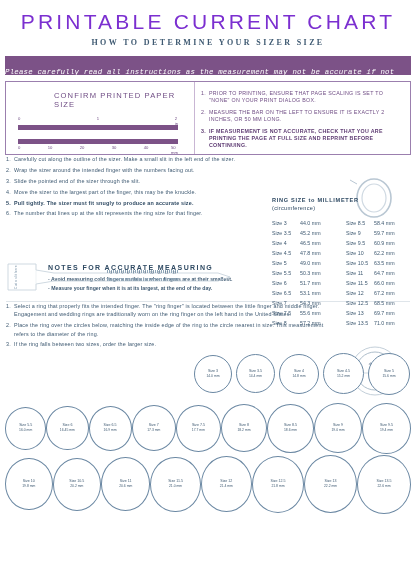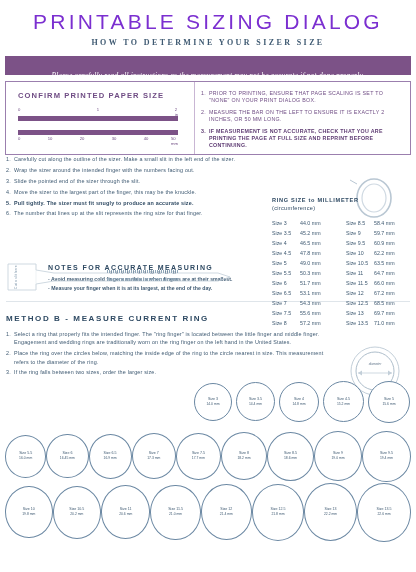--- a/index.html
+++ b/index.html
@@ -31,39 +31,39 @@
     font-weight:700;
   }
   .banner{
     margin:9px 5px 0 5px;
     background:#7c5287;
     height:19px;
     display:flex;align-items:center;justify-content:center;
   }
   .banner span{
     color:#ffffff;
-    font-family:Liberation Serif, serif;
+    font-family:Liberation Mono, monospace;
     font-style:italic;
     font-size:7.4px;
     letter-spacing:.2px;
     margin-top:20px;
   }
 
   
   .printbox{
     position:relative;
     margin:6px 5px 0 5px;
     border:1px solid #9b7fae;
     height:72px;
     display:flex;
   }
   .pb-left{width:188px;padding:9px 0 0 12px;box-sizing:border-box;}
   .pb-right{flex:1;padding:8px 6px 0 6px;box-sizing:border-box;border-left:1px solid #c9b6d4;}
   .pb-head{
-    font-size:7.6px;font-weight:700;letter-spacing:1.1px;color:#6f4c84;
+    font-size:7.6px;font-weight:400;letter-spacing:1.1px;color:#6f4c84;margin-left:36px;
   }
   .ruler{margin-top:7px;position:relative;width:160px;}
   .ruler .bar{height:5px;background:#7c5287;width:160px;}
   .ruler .ticks{position:relative;height:8px;font-size:4.2px;color:#6f4c84;}
   .ruler .ticks i{position:absolute;top:0;font-style:normal;transform:translateX(-50%);}
   .ruler.top .ticks{margin-bottom:1px;}
   .ruler.bot .ticks{margin-top:1px;}
 
   .instr{counter-reset:i;margin:0;padding:0;list-style:none;}
   .instr li{
@@ -138,21 +138,21 @@
   .diagram .dlabel{
     position:absolute;left:50%;top:18px;transform:translateX(-50%);
     font-size:3.2px;color:#5b7086;font-style:italic;
   }
 </style>
 </head>
 <body>
 
 <div class="page">
 
-  <div class="title">PRINTABLE SIZING DIALOG</div>
+  <div class="title">PRINTABLE CURRENT CHART</div>
   <div class="subtitle">HOW TO DETERMINE YOUR SIZER SIZE</div>
   <div class="banner">
     <span>Please carefully read all instructions as the measurement may not be accurate if not done properly.</span>
   </div>
 
   <div class="printbox">
     <div class="pb-left">
       <div class="pb-head">CONFIRM PRINTED PAPER SIZE</div>
 
       <div class="ruler top">
@@ -402,21 +402,20 @@
   <div style="height:38px;"></div>
 
   <div class="notes-head">NOTES FOR ACCURATE MEASURING</div>
   <ul class="notes" id="notes-list">
       <li>- Avoid measuring cold fingers as this is when fingers are at their smallest.</li>
       <li>- Measure your finger when it is at its largest, at the end of the day.</li>
     </ul>
 
   <div class="hr"></div>
 
-  <div class="sec-head">METHOD B - MEASURE CURRENT RING</div>
   <ul class="steps" id="method-b-steps" style="width:330px;">
       <li><span class="n">1.</span><span>Select a ring that properly fits the intended finger. The "ring finger" is located between the little finger and middle finger. Engagement and wedding rings are traditionally worn on the ring finger on the left hand in the United States.</span></li>
       <li><span class="n">2.</span><span>Place the ring over the circles below, matching the inside edge of the ring to the circle nearest in size. This measurement refers to the diameter of the ring.</span></li>
       <li><span class="n">3.</span><span>If the ring falls between two sizes, order the larger size.</span></li>
     </ul>
 
   <svg class="diagram" viewBox="0 0 66 54">
     <circle cx="33" cy="27" r="24" fill="none" stroke="#c3cfd9" stroke-width="1"></circle>
     <circle cx="33" cy="27" r="19" fill="none" stroke="#aebecb" stroke-width="1"></circle>
     <line x1="16" y1="29" x2="50" y2="29" stroke="#c3cfd9" stroke-width="0.8"></line>

